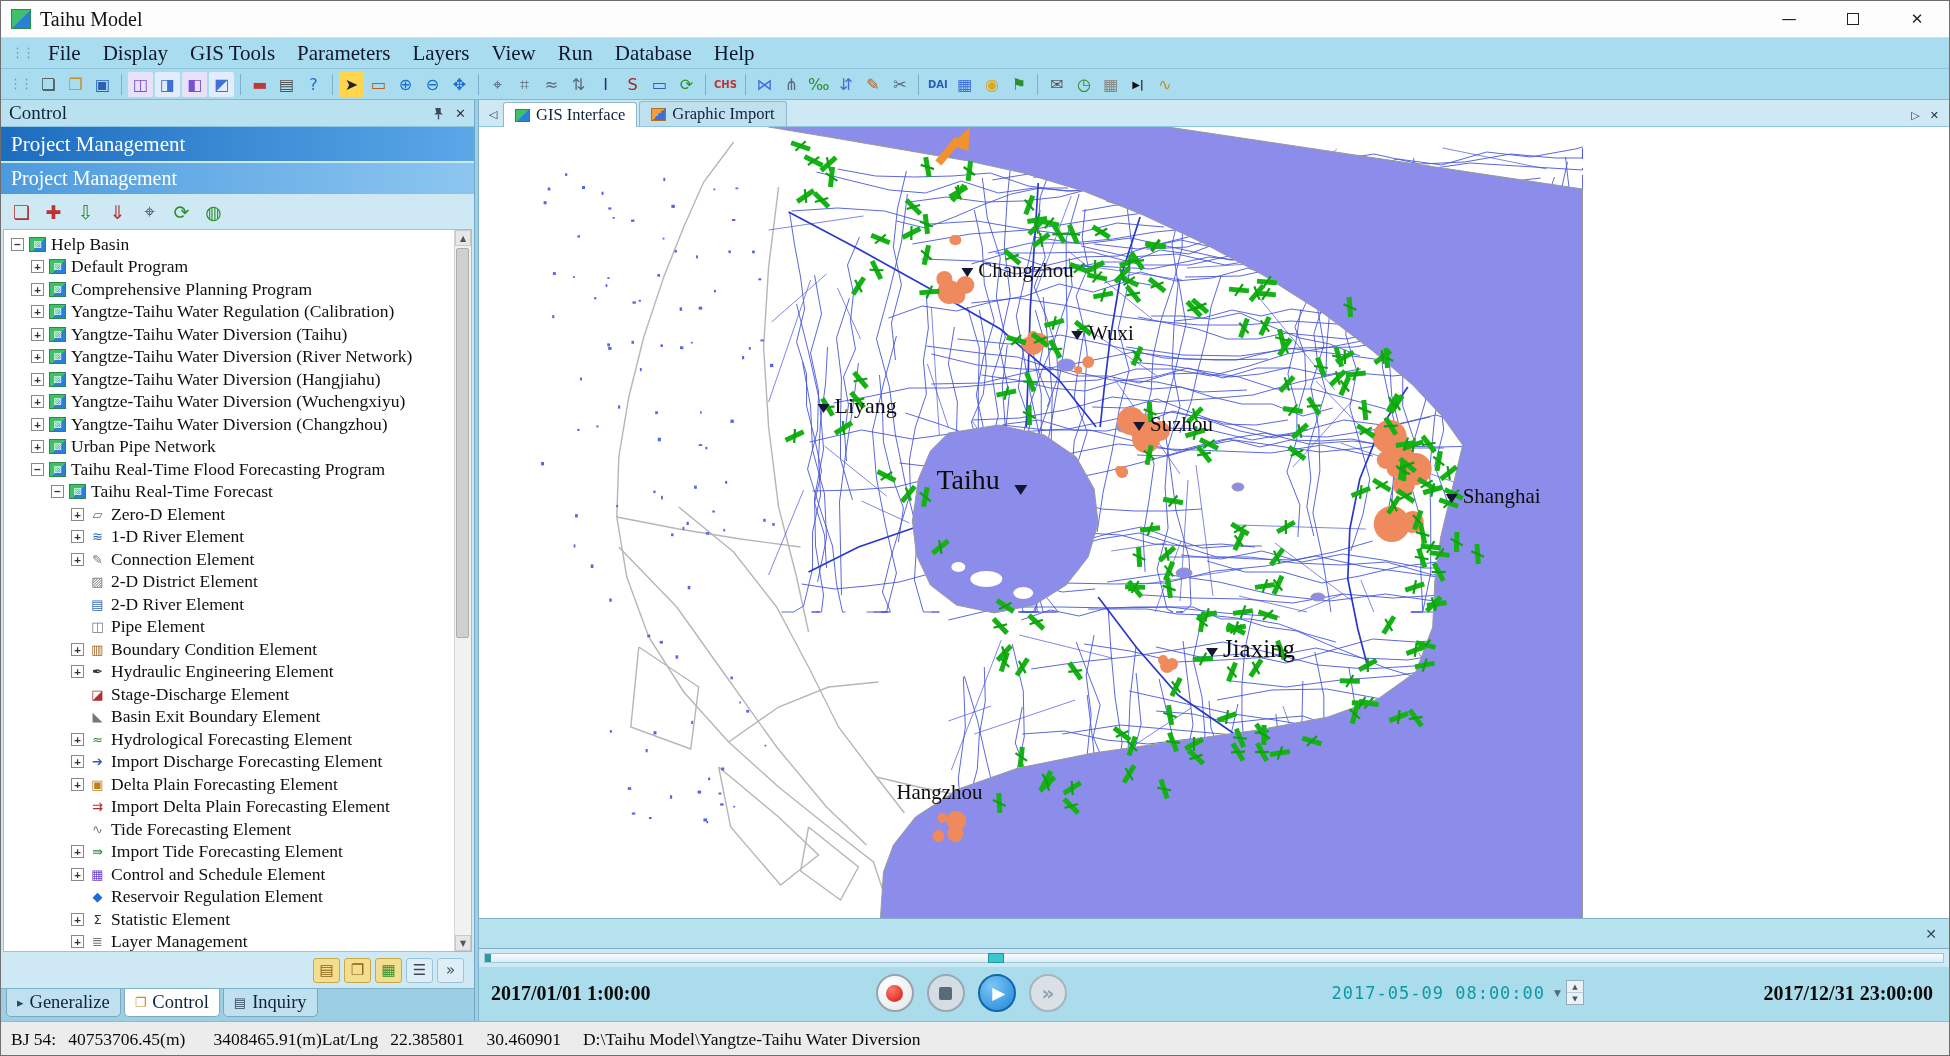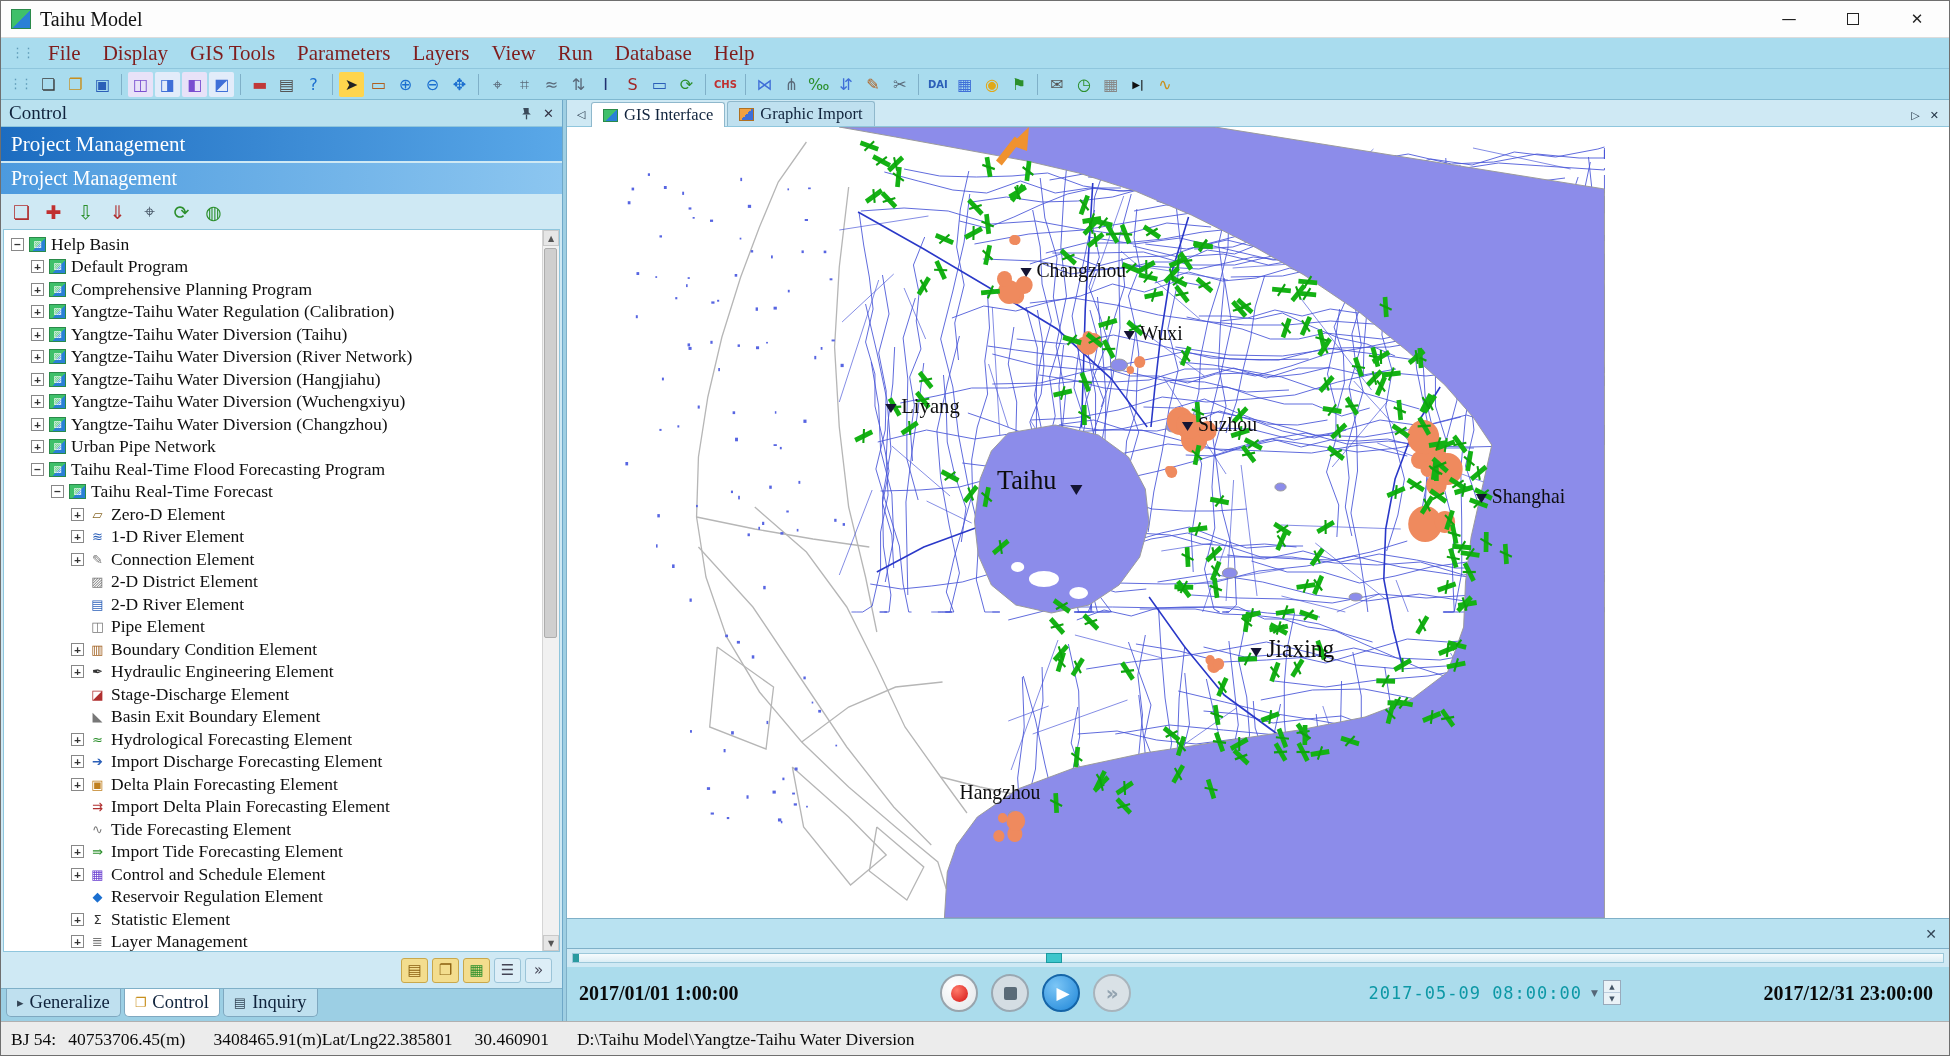--- a/index.html
+++ b/index.html
@@ -10,30 +10,30 @@
   .titlebar { height:37px; background:#fdfdfd; display:flex; align-items:center; border-bottom:1px solid #dcdcdc; }
   .app-icon { width:20px; height:20px; margin:0 9px 0 10px; background:linear-gradient(135deg,#3fc06a 0 52%,#2a80d6 52% 100%); border:1px solid #2a8a4a; }
   .app-title { font-size:20px; color:#111; }
   .win-controls { margin-left:auto; display:flex; height:100%; }
   .win-btn { width:64px; height:100%; display:flex; align-items:center; justify-content:center; font-family:"DejaVu Sans",sans-serif; font-size:15px; color:#222; }
   .max-glyph { width:12px; height:12px; border:1.4px solid #222; display:inline-block; }
 
   
   .menubar { height:31px; background:#a9dcee; display:flex; align-items:center; border-bottom:1px solid #8fc6dd; padding-left:6px; }
   .grip { color:#5f9cb8; font-size:13px; margin:0 4px; letter-spacing:-2px; }
-  .menu-item { padding:0 11px; font-size:21px; color:#7f1d1d; white-space:nowrap; cursor:default; }
+  .menu-item { padding:0 11px; font-size:21px; color:#0f172a; white-space:nowrap; cursor:default; }
   .toolbar { height:31px; background:#a9dcee; border-bottom:1px solid #7fb8d0; display:flex; align-items:center; padding:0 4px; }
   .tb-icon { min-width:25px; height:25px; margin:0 1px; display:flex; align-items:center; justify-content:center;
              font-family:"DejaVu Sans",sans-serif; font-size:16px; border-radius:2px; padding:0 2px; }
   .tb-icon.txt { font-size:10px; font-weight:bold; letter-spacing:0; }
   .tb-sep { width:1px; height:21px; background:#7fb0c8; margin:0 5px; }
 
   
   .content { display:flex; height:921px; }
-  .left-panel { width:562px; display:flex; flex-direction:column; background:#cfe9f4; border-right:1px solid #6fa8c8; }
+  .left-panel { width:474px; display:flex; flex-direction:column; background:#cfe9f4; border-right:1px solid #6fa8c8; }
   .splitter { width:4px; background:#9fcfe3; border-right:1px solid #7fb0c8; }
   .right-area { flex:1; display:flex; flex-direction:column; background:#fff; min-width:0; }
 
   
   .panel-header { height:27px; background:#b9e1ef; display:flex; align-items:center; padding:0 8px; font-size:19px; color:#10233c; border-bottom:1px solid #8fc6dd; }
   .panel-header .hdr-tools { margin-left:auto; display:flex; gap:10px; align-items:center; }
   .hdr-x { font-family:"DejaVu Sans",sans-serif; font-size:13px; color:#334; }
   .pm1 { height:34px; background:linear-gradient(90deg,#1c6cc0,#5aa8e8); color:#fff; font-size:21px; display:flex; align-items:center; padding:0 10px; }
   .pm2 { height:31px; margin-top:2px; background:linear-gradient(90deg,#4c9ade,#8cc6f0); color:#fff; font-size:20px; display:flex; align-items:center; padding:0 10px; }
   .panel-tools { height:35px; display:flex; align-items:center; padding:0 7px; gap:5px; }
@@ -99,21 +99,21 @@
   .dt-text { font-family:"DejaVu Sans Mono",monospace; font-size:17px; color:#0d98a6; letter-spacing:1px; }
   .dt-caret { font-family:"DejaVu Sans",sans-serif; font-size:9px; color:#567; margin:0 5px 0 9px; }
   .spinner { width:18px; height:25px; border:1px solid #9ab; background:#eaf2f7; display:flex; flex-direction:column; }
   .spin-btn { flex:1; font-size:7px; color:#456; display:flex; align-items:center; justify-content:center; font-family:"DejaVu Sans",sans-serif; border-bottom:1px solid #bcd; }
   .spin-btn:last-child { border-bottom:none; }
 
   
   .statusbar { height:36px; background:#ececec; border-top:1px solid #b0b0b0; display:flex; align-items:center; font-size:17.5px; color:#0a0a0a; padding-left:10px; }
   .statusbar span { white-space:pre; }
   .st-x { margin-left:12px; } .st-y { margin-left:28px; } .st-ll { }
-  .st-lat { } .st-lng { margin-left:22px; } .st-path { margin-left:28px; }
+  .st-lat { margin-left:12px; } .st-lng { margin-left:22px; } .st-path { margin-left:22px; }
 </style>
 </head>
 <body>
 
 <div class="titlebar">
   <span class="app-icon"></span>
   <span class="app-title">Taihu Model</span>
   <div class="win-controls">
     <div class="win-btn">—</div>
     <div class="win-btn">

